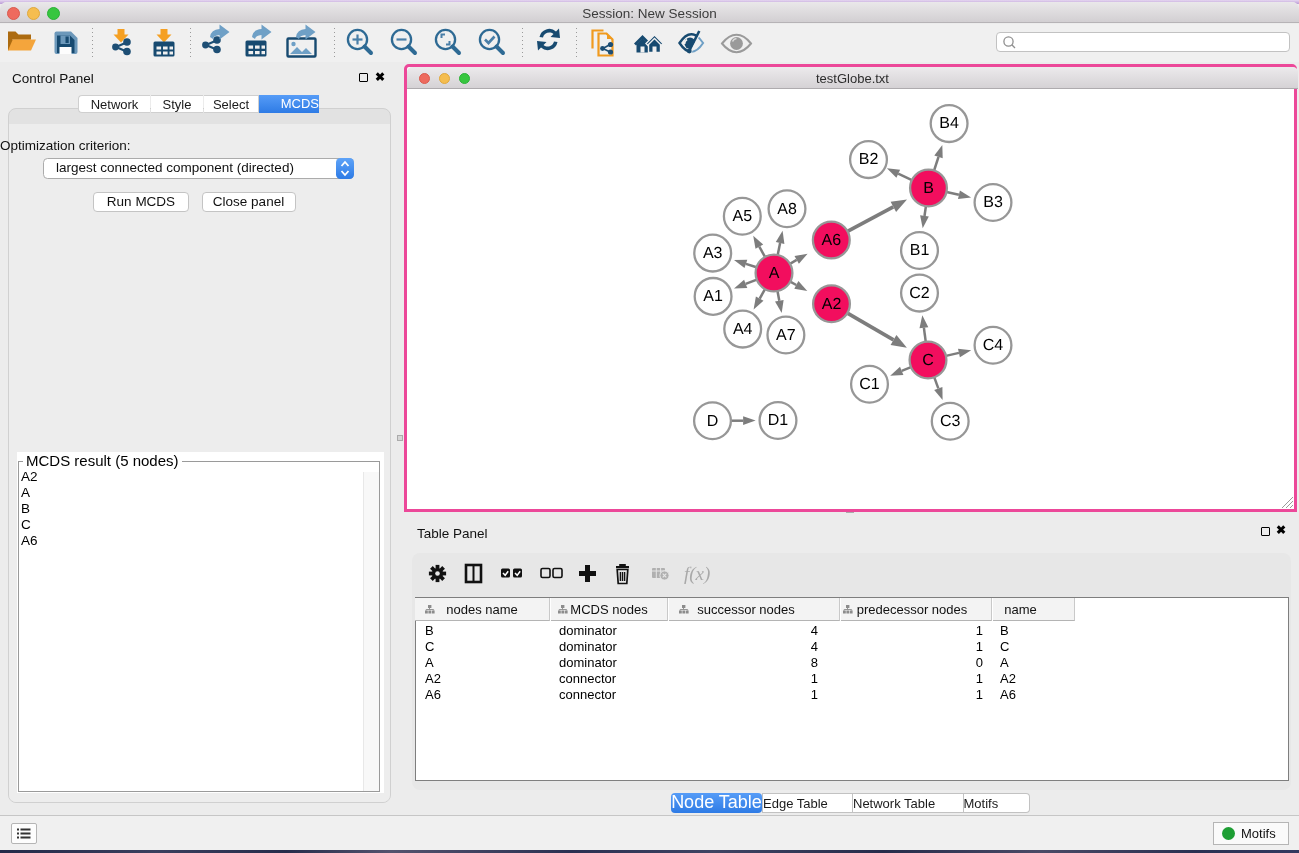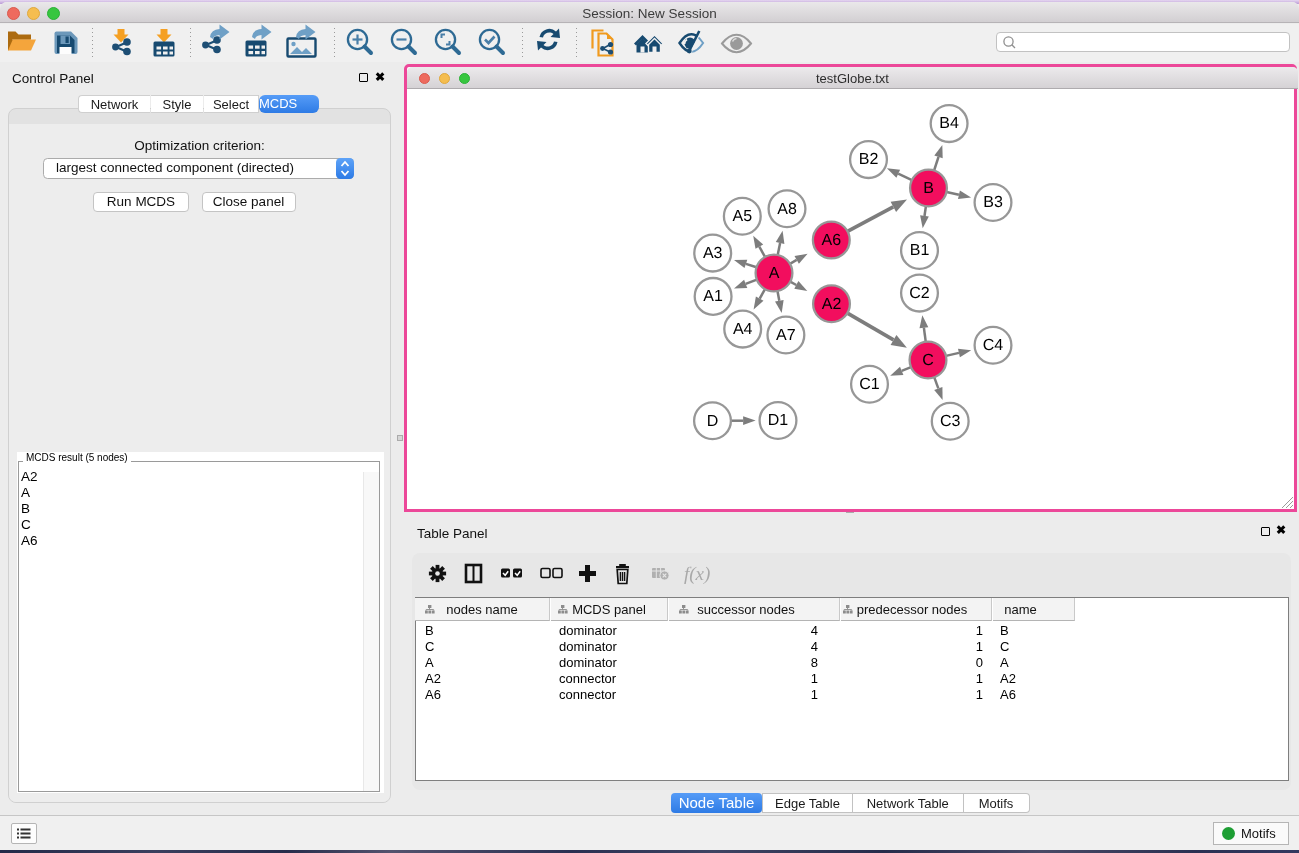--- a/index.html
+++ b/index.html
@@ -12,47 +12,47 @@
 #toolbar{left:0;top:24px;width:1299px;height:38px;background:#F0F0F0}
 .vsep{top:28px;width:1px;height:30px;background-image:linear-gradient(#9a9a9a 1.5px,transparent 1.5px);background-size:1px 4px}
 #searchbox{left:996px;top:32px;width:294px;height:20px;background:#fff;border:1px solid #C2C2C2;border-radius:4px}
 
 #cp-title{left:12px;top:71px;font-size:13.5px;color:#111}
 .dockbtn{top:73px;width:9px;height:9px;border:1.6px solid #000;border-radius:1px;background:transparent}
 .dockx{top:70px;font-size:12px;font-weight:bold;color:#000}
 #cp-band{left:8px;top:108px;width:383px;height:695px;background:#E2E2E2;border:1px solid #D0D0D0;border-radius:8px}
 #cp-content{left:9px;top:124px;width:381px;height:678px;background:#EDEDED;border-radius:0 0 7px 7px}
 .tabw{top:95px;height:18px;background:#fff;border-top:1px solid #CFCFCF;border-bottom:1px solid #CFCFCF;font-size:13px;color:#1a1a1a;text-align:center;line-height:17px}
-#tab-mcds{left:259px;top:95px;width:60px;height:18px;border-radius:6px;background:linear-gradient(#569CF7,#2E7BE5);color:#fff;font-size:13px;text-align:left;line-height:18px}
-#opt-label{left:0px;top:138px;width:399px;text-align:center;font-size:13.5px;color:#111}
+#tab-mcds{left:259px;top:95px;width:60px;height:18px;border-radius:0;background:linear-gradient(#569CF7,#2E7BE5);color:#fff;font-size:13px;text-align:right;line-height:18px}
+#opt-label{left:0px;top:138px;width:399px;font-size:13.5px;color:#111}
 #dropdown{left:42.5px;top:157.5px;width:311px;height:21px;background:#fff;border:1px solid #ABABAB;border-radius:4.5px}
 #dd-text{left:56px;top:160px;font-size:13.5px;color:#111}
 #dd-spin{right:-1px;top:-1px;width:18px;height:21px;border-radius:4.5px;background:linear-gradient(#5EA3F8,#2D7BE6)}
 .btn{top:191.5px;height:20px;background:#fff;border:1px solid #C4C4C4;border-radius:4px;font-size:13.5px;color:#111;text-align:center;line-height:18px}
 #fieldset{left:17px;top:452px;width:367px;height:341px;background:#fff}
 #fs-border{left:0.5px;top:9px;width:362.5px;height:331px;border:1px solid #9A9A9A}
-#fs-legend{left:6px;top:0px;background:#fff;padding:0 3px;font-size:10px;color:#000}
+#fs-legend{left:6px;top:0px;background:#fff;padding:0 3px;font-size:15px;color:#000}
 #fs-scroll{left:346px;top:20px;width:16px;height:319px;background:#F8F8F8;border-left:1px solid #E8E8E8}
 .fsitem{left:4px;font-size:13.5px;color:#000}
 
 #netwin{left:404px;top:64px;width:893px;height:447.5px;background:#fff;border:3px solid #ec4899;border-radius:5px 5px 0 0}
 #net-titlebar{left:0;top:0;width:891px;height:22px;background:linear-gradient(#ECEAEC,#D5D2D5);border-bottom:1px solid #AEABAE;border-radius:5px 5px 0 0}
 .tl2{width:11px;height:11px;border-radius:50%;top:6px}
 #net-title{width:891px;top:4px;text-align:center;font-size:13px;color:#2d2d2d}
 #graph{left:0px;top:24px}
 #grip{right:1px;bottom:1px;width:13px;height:13px;overflow:hidden}
 
 #tp-title{left:417px;top:526px;font-size:13.5px;color:#111}
 #tp-inner{left:412px;top:553px;width:879px;height:237px;background:#E7E7E7;border-radius:8px}
 #tbl{left:414.5px;top:596.5px;width:874px;height:184px;background:#fff;border:1.5px solid #7E7E7E}
 .th{top:0px;height:23px;background:#F3F3F3;border-right:1px solid #C9C9C9;border-bottom:1px solid #B4B4B4;font-size:13px;color:#111;text-align:center;line-height:23px}
 .td{font-size:13px;color:#000;height:16px;line-height:16px}
 
-.btab{top:792.5px;height:20px;background:#fff;border:1px solid #C2C2C2;font-size:13px;color:#1a1a1a;text-align:center;line-height:19px}
-#btab-node{left:671px;top:792.5px;width:91px;height:20px;border-radius:4px;background:linear-gradient(#569CF7,#2E7BE5);font-size:15px;color:#fff;text-align:center;line-height:19px}
+.btab{top:792.5px;height:20px;background:#fff;border:1px solid #C2C2C2;font-size:13px;color:#1a1a1a;line-height:19px}
+#btab-node{left:671px;top:792.5px;width:91px;height:20px;border-radius:4px;background:linear-gradient(#569CF7,#2E7BE5);font-size:18px;color:#fff;text-align:center;line-height:19px}
 
 #statusbar{left:0;top:814.5px;width:1299px;height:35px;background:#F0F0F0;border-top:1px solid #C6C6C6}
 #listbtn{left:11px;top:823px;width:26px;height:21px;background:#FDFDFD;border:1px solid #B5B5B5;border-radius:2px}
 #membtn{left:1213px;top:821.5px;width:76px;height:23px;background:#FAFAFA;border:1px solid #B5B5B5;font-size:13px;color:#111}
 </style></head><body>
 <div class="abs" id="desk-top"></div>
 <div class="abs" id="win"></div>
 <div class="abs" id="desk-bot"></div>
 <div class="abs" id="titlebar"></div>
 <div class="abs tl" style="left:7px;background:#EE6A5E;border:0.5px solid #DA5A4E"></div>
@@ -404,21 +404,21 @@
         <line x1="8.6" y1="0" x2="8.6" y2="10"></line>
       </g>
       <circle cx="12.5" cy="7.5" r="4.6" fill="#ABABAB" stroke="#E7E7E7" stroke-width="1"></circle>
       <path d="M10.7,5.7 l3.6,3.6 M14.3,5.7 l-3.6,3.6" stroke="#E7E7E7" stroke-width="1.2"></path>
     </g>
 
 <text x="272" y="27" font-family="Liberation Serif,serif" font-style="italic" font-size="19" fill="#A9A9A9">f(x)</text>
 </svg>
 <div class="abs" id="tbl"></div>
 <div class="abs th" style="left:415px;top:598px;width:135px">nodes name</div>
-<div class="abs th" style="left:551px;top:598px;width:117px">MCDS panel</div>
+<div class="abs th" style="left:551px;top:598px;width:117px">MCDS nodes</div>
 <div class="abs th" style="left:669px;top:598px;width:171px;padding-right:16px">successor nodes</div>
 <div class="abs th" style="left:841px;top:598px;width:151px;padding-right:8px">predecessor nodes</div>
 <div class="abs th" style="left:993px;top:598px;width:82px;padding-right:26px">name</div>
 <svg class="abs" style="left:415px;top:598px" width="660" height="23">
 <g fill="#8C8C8C">
       <g transform="translate(10,7)">
         <rect x="3" y="0" width="3.4" height="3"></rect>
         <rect x="0" y="5.5" width="2.8" height="3"></rect>
         <rect x="3.4" y="5.5" width="2.8" height="3"></rect>
         <rect x="6.8" y="5.5" width="2.8" height="3"></rect>

